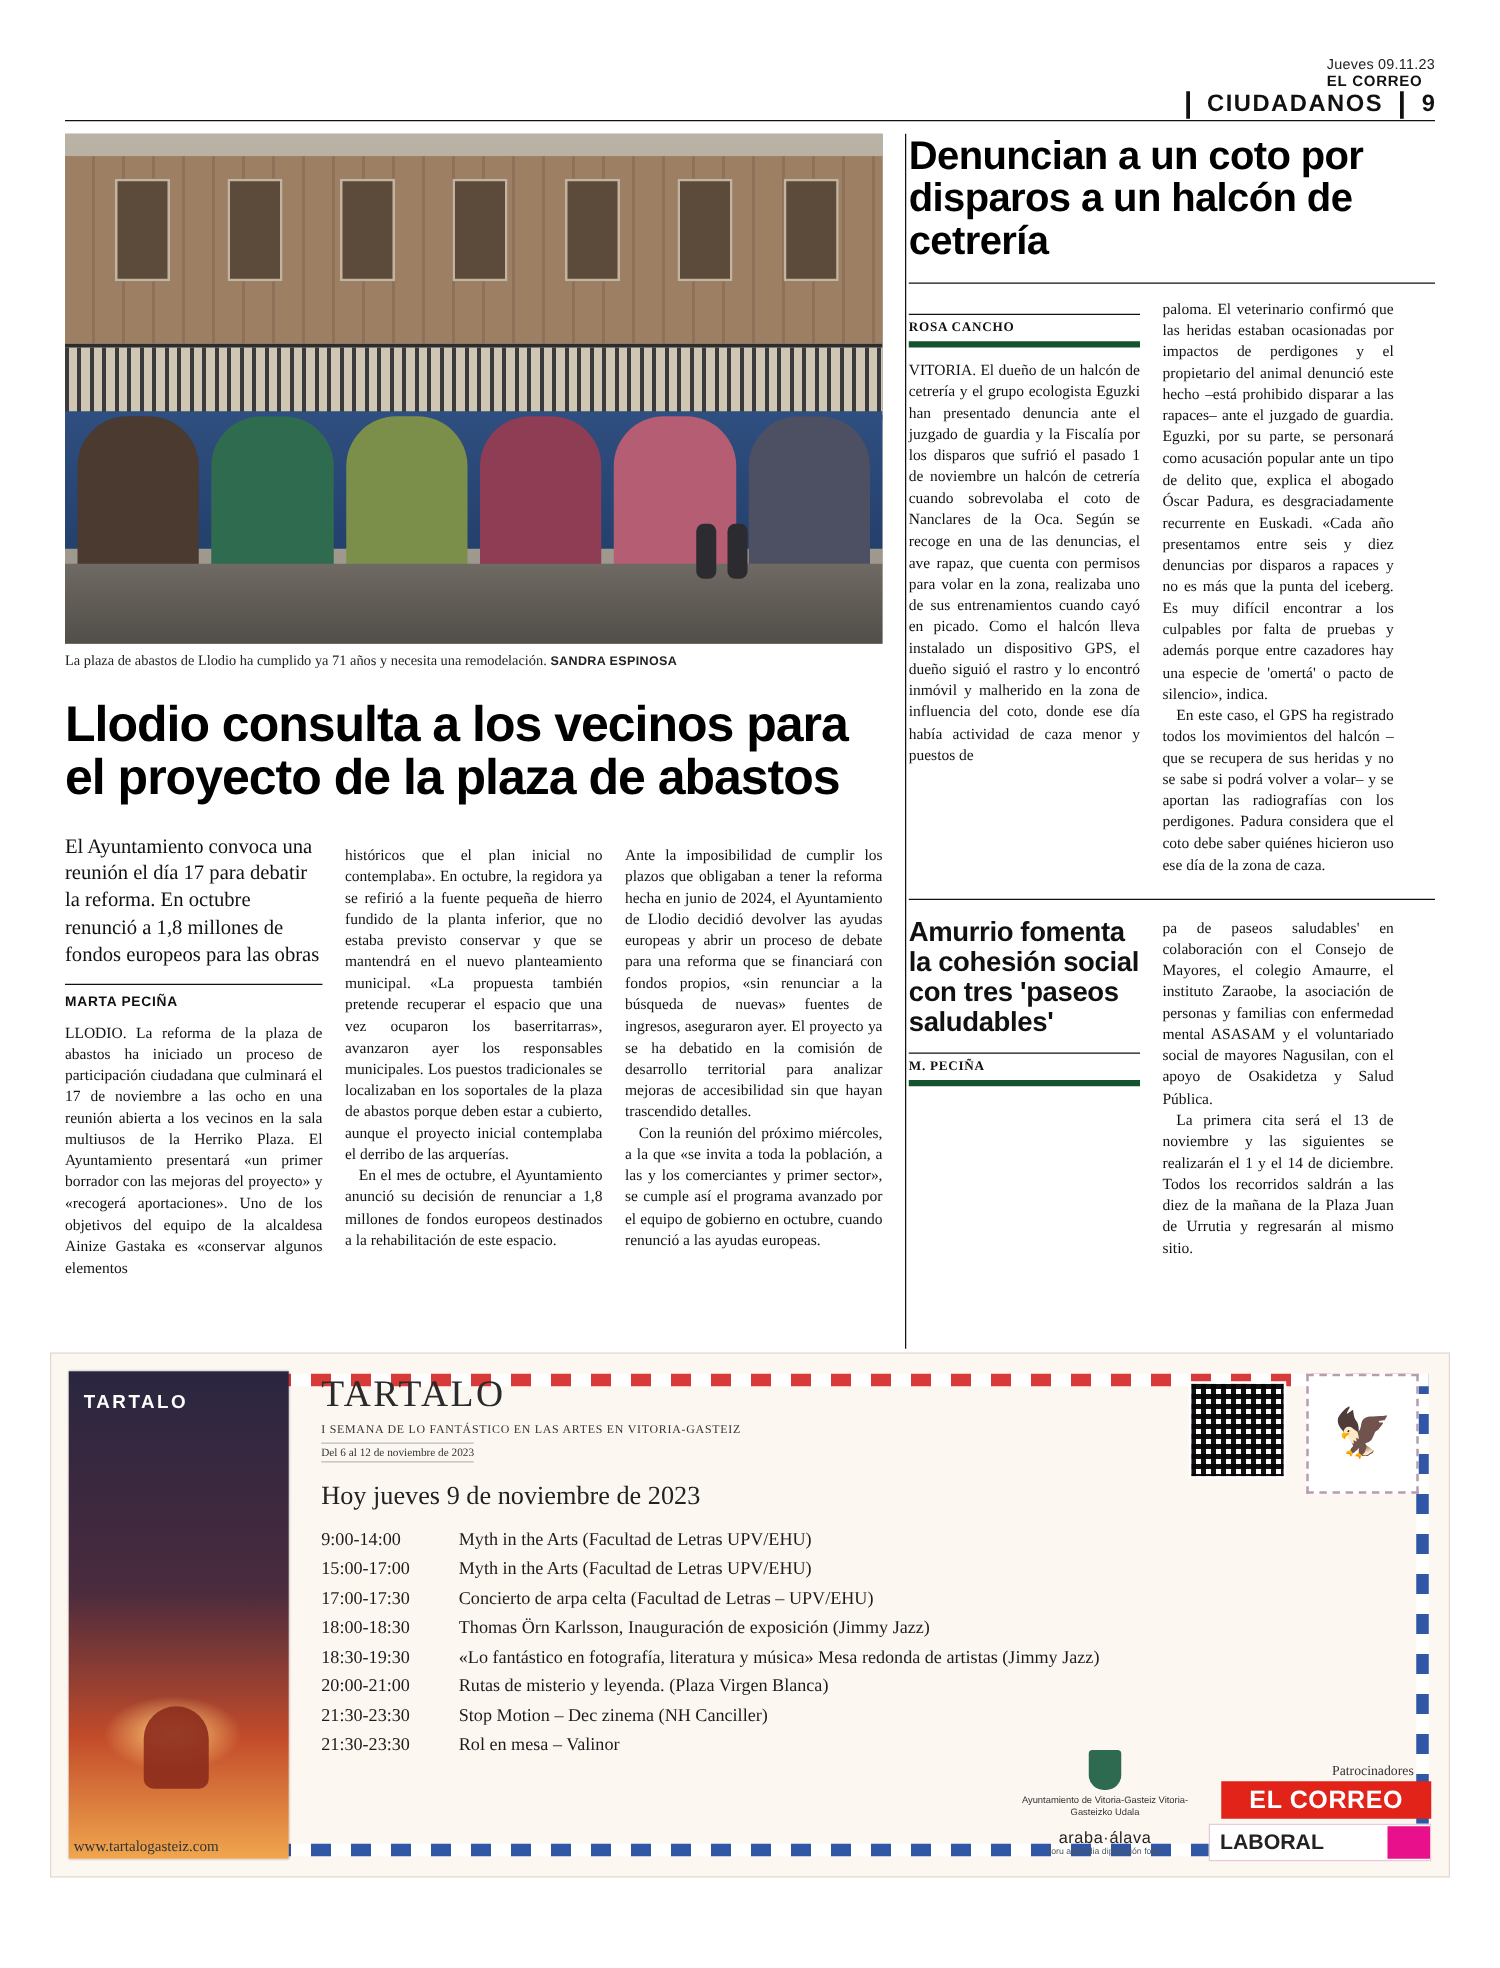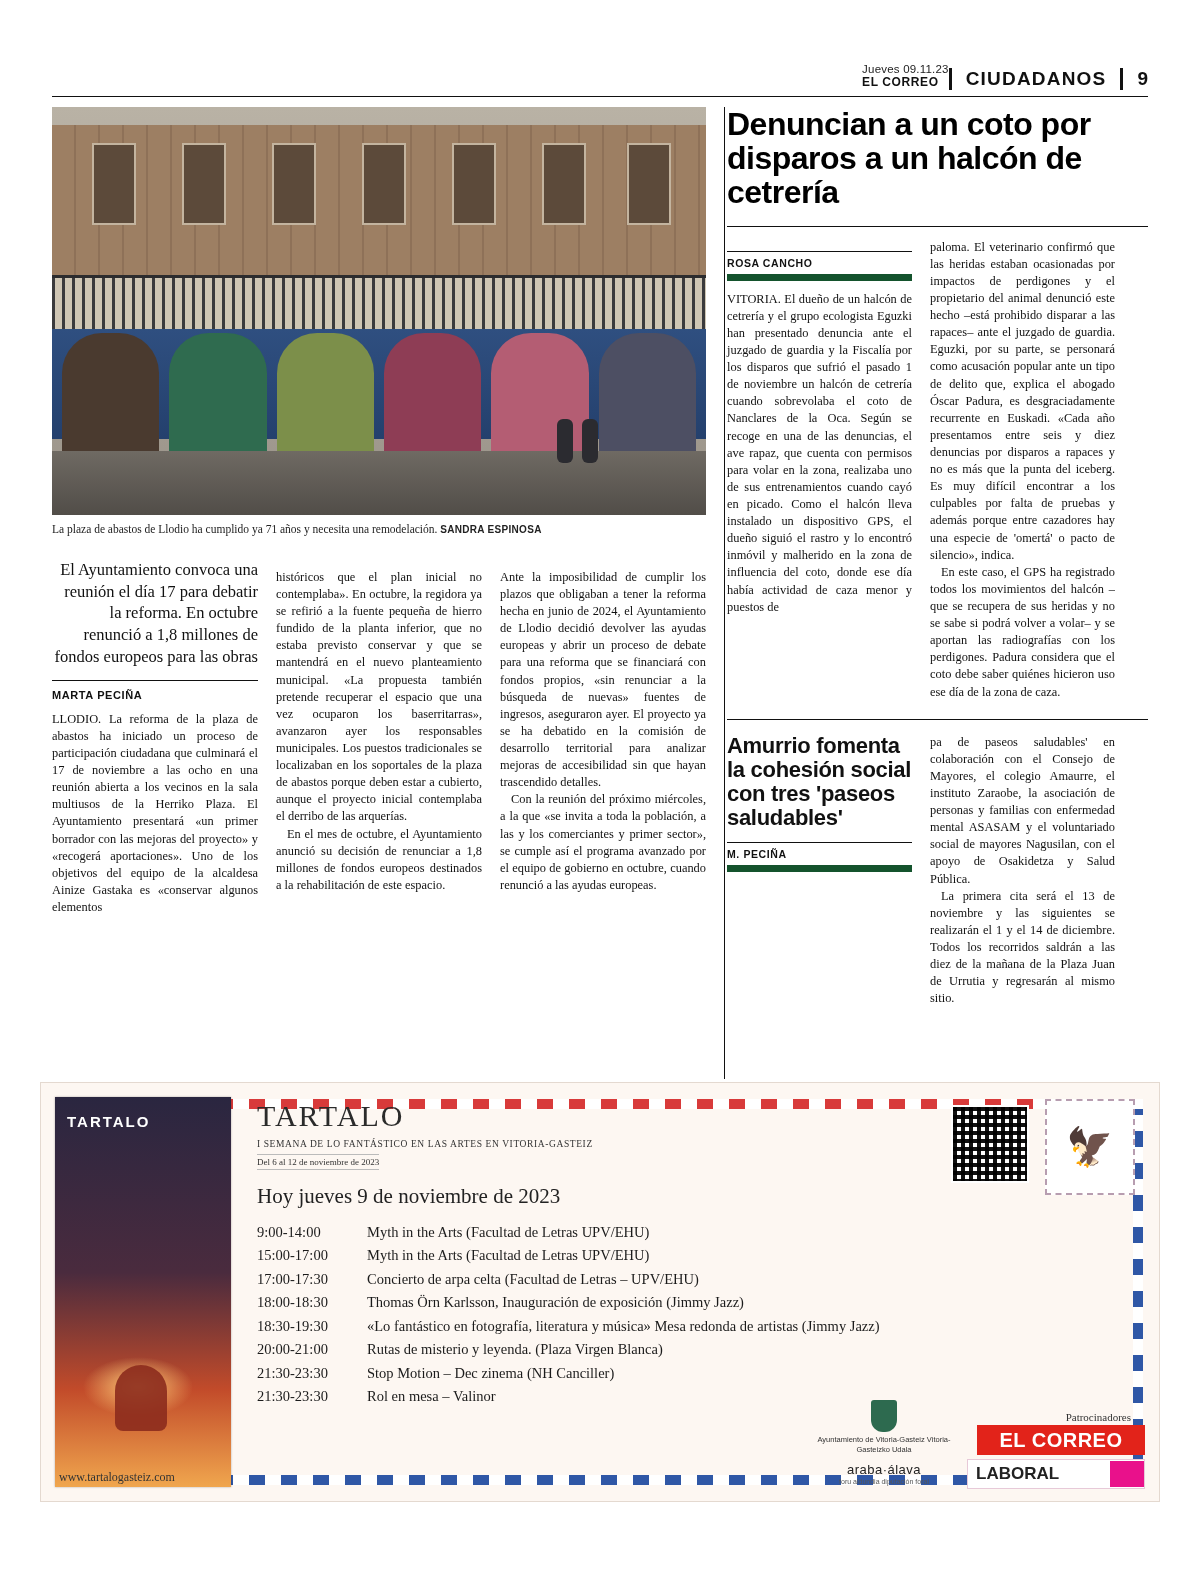--- a/index.html
+++ b/index.html
@@ -13,23 +13,24 @@
   }
   .page{
     position:absolute;
     left:0;top:0;width:1200px;height:1574px;
     box-sizing:border-box;
     padding:46px 52px 20px 52px;
   }
 
   
   .masthead{
-    display:flex;align-items:flex-end;justify-content:flex-end;
+    display:flex;align-items:flex-end;justify-content:space-between;
     border-bottom:0;
     height:44px;
+    flex-direction:column;
   }
   .mh-left{line-height:1.15;}
   .mh-date{font-family:"Liberation Sans",sans-serif;font-size:11.5px;letter-spacing:.2px;color:#222;}
   .mh-paper{font-family:"Liberation Sans",sans-serif;font-size:12px;font-weight:700;letter-spacing:.6px;color:#111;}
   .mh-right{display:flex;align-items:center;gap:14px;}
   .mh-section{
     font-family:"Liberation Sans",sans-serif;
     font-weight:700;font-size:19px;letter-spacing:1.2px;color:#111;
     padding:0 14px;
     border-left:3px solid #111;border-right:3px solid #111;
@@ -107,21 +108,21 @@
     margin:22px 0 0 0;
     color:#000;
   }
 
   
   .lead-grid{display:flex;margin-top:22px;gap:18px;}
   .lead-col{width:206px;}
   .body-col{width:206px;}
   .lead-text{
     font-family:"Liberation Serif",serif;
-    font-size:16.5px;line-height:1.32;color:#111;text-align:right;
+    font-size:16.5px;line-height:1.32;color:#111;
   }
   .byline{
     font-family:"Liberation Sans",sans-serif;
     font-weight:700;font-size:11px;letter-spacing:.6px;
     padding-top:8px;margin-top:12px;border-top:1px solid #111;
   }
   .txt{
     font-family:"Liberation Serif",serif;
     font-size:12.4px;line-height:1.38;text-align:justify;
     color:#111;margin-top:10px;
@@ -136,22 +137,22 @@
     margin:0;color:#000;
   }
   .r-rule{border-top:1px solid #111;margin:16px 0 12px;}
   .r-lead-grid{display:flex;gap:18px;}
   .r-col{width:185px;}
   .r-lead{
     font-family:"Liberation Serif",serif;
     font-size:15.5px;line-height:1.3;
   }
   .r-byline{
-    font-family:Liberation Sans, sans-serif;font-weight:700;font-size:10.5px;letter-spacing:.6px;
-    border-top:1px solid #111;border-bottom:7px solid #14532d;
+    font-family:Liberation Serif, serif;font-weight:700;font-size:10.5px;letter-spacing:.6px;
+    border-top:1px solid #111;border-bottom:5px solid #14532d;
     padding:5px 0;margin-top:12px;
   }
   .sep-wide{border-top:1px solid #111;margin:18px 0 14px;}
   h3.headline3{
     font-family:"Liberation Sans",sans-serif;
     font-weight:700;font-size:22px;line-height:1.1;letter-spacing:-0.3px;margin:0;
   }
 
   
   .ad{
@@ -279,20 +280,21 @@
           <div class="ph-floor"></div>
           <div class="ph-figure" style="left:505px"></div>
           <div class="ph-figure" style="left:530px"></div>
         </div>
         <div class="caption">
           <span>La plaza de abastos de Llodio ha cumplido ya 71 años y necesita una remodelación.</span>
           <b>SANDRA ESPINOSA</b>
         </div>
       </div>
 
+      <h1 class="headline">Llodio consulta a los vecinos para el proyecto de la plaza de abastos</h1>
 
       <div class="lead-grid">
         <div class="lead-col">
           <div class="lead-text">El Ayuntamiento convoca una reunión el día 17 para debatir la reforma. En octubre renunció a 1,8 millones de fondos europeos para las obras</div>
           <div class="byline">MARTA PECIÑA</div>
           <div class="txt">
             <p>LLODIO. La reforma de la plaza de abastos ha iniciado un proceso de participación ciudadana que culminará el 17 de noviembre a las ocho en una reunión abierta a los vecinos en la sala multiusos de la Herriko Plaza. El Ayuntamiento presentará «un primer borrador con las mejoras del proyecto» y «recogerá aportaciones». Uno de los objetivos del equipo de la alcaldesa Ainize Gastaka es «conservar algunos elementos</p>
           </div>
         </div>
         <div class="body-col">

